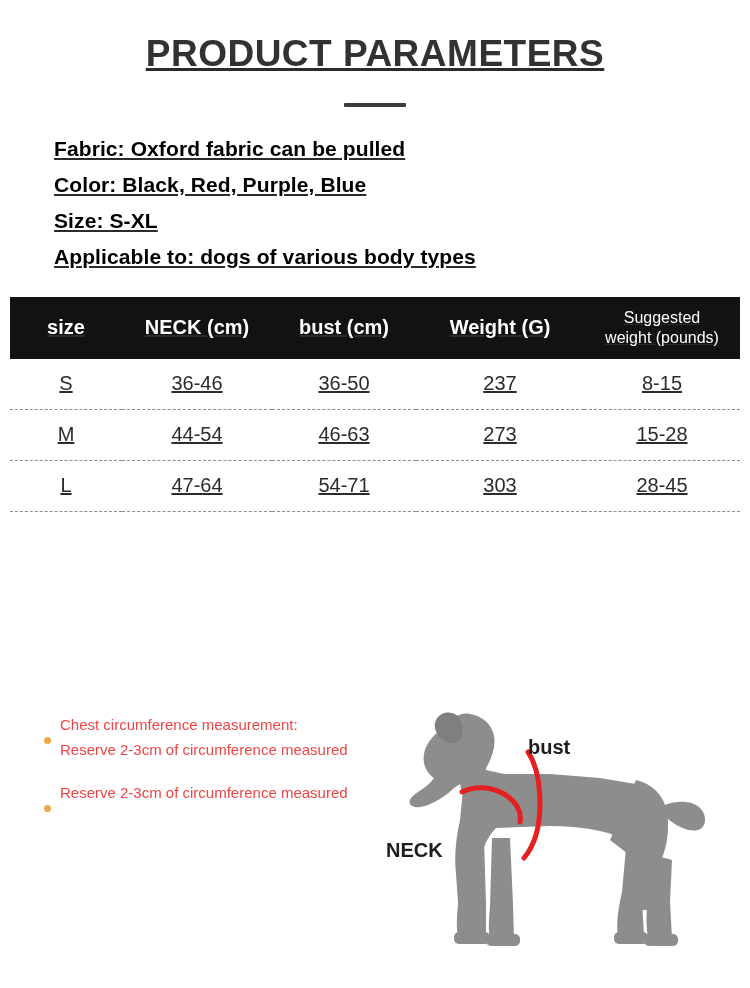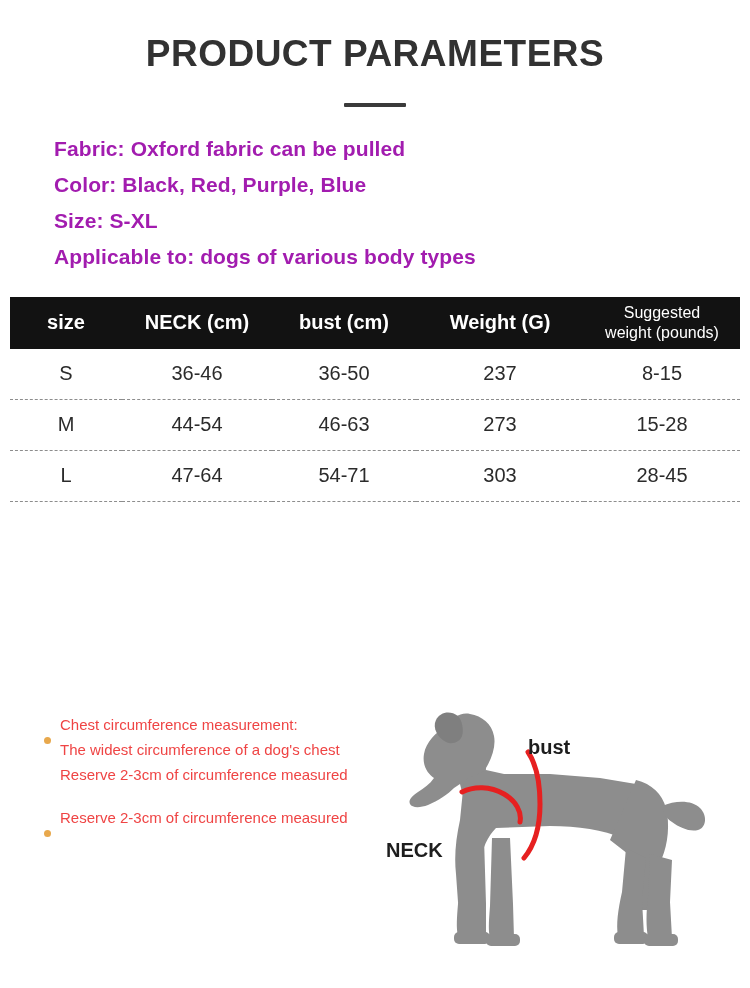--- a/index.html
+++ b/index.html
@@ -12,20 +12,21 @@
     background: #ffffff;
     font-family: "Liberation Sans", sans-serif;
     color: #2b2b2b;
     overflow: hidden;
     position: relative;
   }
   .page {
     width: 750px;
     height: 988px;
     position: relative;
+    text-decoration: underline;
   }
   #page-title {
     text-align: center;
     font-size: 37px;
     font-weight: bold;
     letter-spacing: 0.5px;
     color: #323232;
     margin: 0;
     padding-top: 34px;
     line-height: 1.1;
@@ -38,41 +39,41 @@
     border-radius: 1px;
   }
   .spec-list {
     margin: 24px 0 0 0;
     padding: 0 0 0 54px;
     list-style: none;
   }
   .spec-list li {
     font-size: 21px;
     font-weight: bold;
-    color: #a21caf;
+    color: #000000;
     line-height: 36px;
     letter-spacing: 0.1px;
   }
   .table-wrap {
     margin-top: 22px;
     padding: 0 10px;
   }
   table.size-table {
     width: 730px;
     border-collapse: collapse;
     table-layout: fixed;
   }
   table.size-table thead tr {
     background: #121212;
   }
   table.size-table thead th {
     color: #ffffff;
     font-size: 20px;
     font-weight: bold;
-    height: 52px;
+    height: 62px;
     vertical-align: middle;
     text-align: center;
     padding: 0;
   }
   table.size-table thead th.small {
     font-size: 16px;
     font-weight: normal;
     line-height: 20px;
   }
   table.size-table tbody td {
@@ -212,21 +213,20 @@
       </tbody>
     </table>
   </div>
 
   <div class="bottom">
 
     <div class="notes">
       <div class="note-block">
         <span class="bullet"></span>
         <div class="note-line">Chest circumference measurement:</div>
-        <div class="note-line">The widest circumference of a dog's chest</div>
         <div class="note-line">Reserve 2-3cm of circumference measured</div>
       </div>
       <div class="note-block">
         <span class="bullet"></span>
         <div class="note-line">Reserve 2-3cm of circumference measured</div>
       </div>
     </div>
 
     <div class="dog-area">
       <svg width="340" height="300" viewBox="0 0 340 300">

